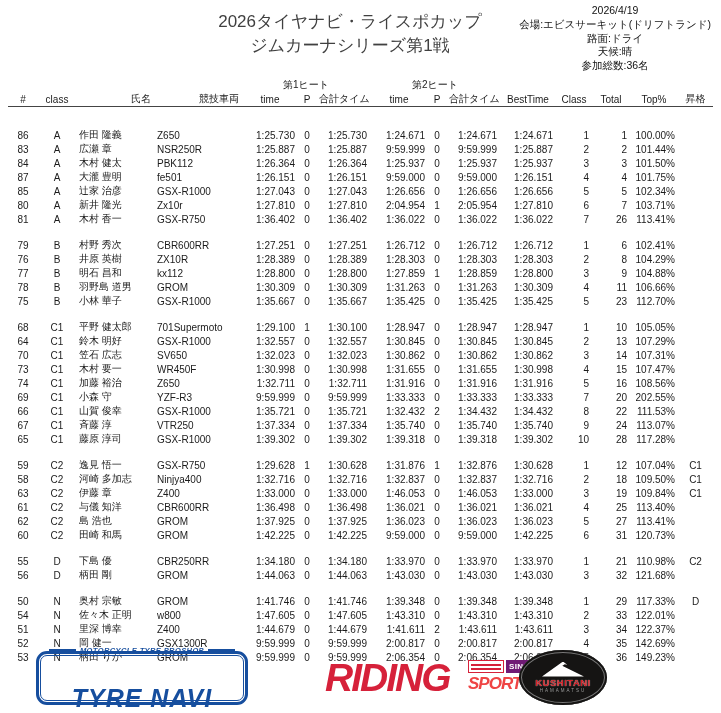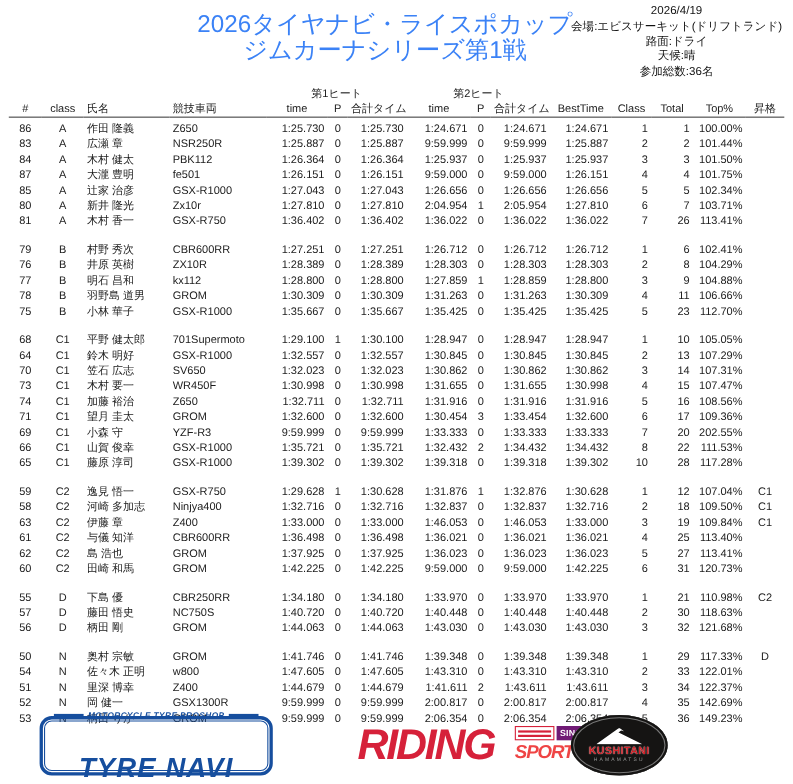--- a/index.html
+++ b/index.html
@@ -3,40 +3,40 @@
 <meta charset="utf-8">
 <style>
   * { margin:0; padding:0; box-sizing:border-box; }
   body { font-family:"Liberation Sans","DejaVu Sans",sans-serif; background:#888; }
   .page {
     position:relative; width:721px; height:713px; background:#ffffff;
     margin:0 auto; overflow:hidden; color:#1b1b1b;
   }
   
   .title-block { position:absolute; top:10px; left:130px; width:440px; text-align:center; }
-  .title-line { font-size:22px; line-height:24px; color:#3b82f6; }
+  .title-line { font-size:17px; line-height:24px; color:#404040; }
   .info-block { position:absolute; top:4px; right:10px; text-align:center;
                 font-size:10.5px; line-height:13.8px; color:#111; }
   
   table.results { position:absolute; top:78px; left:8px; width:705px;
                   border-collapse:collapse; table-layout:fixed; }
   table.results th, table.results td {
     font-size:10px; font-weight:normal; height:12.3px; padding:0 3px;
     white-space:nowrap; overflow:hidden; color:#1b1b1b;
   }
   tr.heat-row th { text-align:center; height:12px; }
   tr.col-row th { border-bottom:1.4px solid #444; text-align:center; height:13px; }
-  tr.col-row th.left { text-align:left; }
+  tr.col-row th.left { text-align:right; }
   td.c0, td.c1 { text-align:center; }
   td.c2, td.c3 { text-align:left; }
   td.c4, td.c6, td.c7, td.c9, td.c10, td.c11, td.c12, td.c13 { text-align:right; }
   td.c5, td.c8 { text-align:center; }
   td.c14 { text-align:center; }
   tr.spacer td { height:12px; }
-  tbody tr:first-child td { padding-top:3px; }
+  tbody tr:first-child td { padding-top:21px; }
   
   .footer { position:absolute; left:0; top:648px; width:721px; height:60px; }
   .tyrenavi { position:absolute; left:36px; top:3px; width:212px; height:54px;
               border:3px solid #164e9e; border-radius:11px; padding:1px; }
   .tyrenavi-inner { width:100%; height:100%; border:1px solid #164e9e; border-radius:7px;
                     display:flex; flex-direction:column; align-items:center; justify-content:center; }
   .tn-tagline { display:flex; align-items:center; width:92%; gap:4px; }
   .tn-line { flex:1; height:1.5px; background:#164e9e; }
   .tn-tagline-text { font-size:7.5px; font-weight:bold; font-style:italic;
                      color:#164e9e; letter-spacing:0.4px; }
@@ -412,37 +412,20 @@
           <td class="c7">1:31.916</td>
           <td class="c8">0</td>
           <td class="c9">1:31.916</td>
           <td class="c10">1:31.916</td>
           <td class="c11">5</td>
           <td class="c12">16</td>
           <td class="c13">108.56%</td>
           <td class="c14"></td>
         </tr>
         <tr>
-          <td class="c0">71</td>
-          <td class="c1">C1</td>
-          <td class="c2">望月 圭太</td>
-          <td class="c3">GROM</td>
-          <td class="c4">1:32.600</td>
-          <td class="c5">0</td>
-          <td class="c6">1:32.600</td>
-          <td class="c7">1:30.454</td>
-          <td class="c8">3</td>
-          <td class="c9">1:33.454</td>
-          <td class="c10">1:32.600</td>
-          <td class="c11">6</td>
-          <td class="c12">17</td>
-          <td class="c13">109.36%</td>
-          <td class="c14"></td>
-        </tr>
-        <tr>
           <td class="c0">69</td>
           <td class="c1">C1</td>
           <td class="c2">小森 守</td>
           <td class="c3">YZF-R3</td>
           <td class="c4">9:59.999</td>
           <td class="c5">0</td>
           <td class="c6">9:59.999</td>
           <td class="c7">1:33.333</td>
           <td class="c8">0</td>
           <td class="c9">1:33.333</td>
@@ -460,20 +443,37 @@
           <td class="c4">1:35.721</td>
           <td class="c5">0</td>
           <td class="c6">1:35.721</td>
           <td class="c7">1:32.432</td>
           <td class="c8">2</td>
           <td class="c9">1:34.432</td>
           <td class="c10">1:34.432</td>
           <td class="c11">8</td>
           <td class="c12">22</td>
           <td class="c13">111.53%</td>
+          <td class="c14"></td>
+        </tr>
+        <tr>
+          <td class="c0">67</td>
+          <td class="c1">C1</td>
+          <td class="c2">斉藤 淳</td>
+          <td class="c3">VTR250</td>
+          <td class="c4">1:37.334</td>
+          <td class="c5">0</td>
+          <td class="c6">1:37.334</td>
+          <td class="c7">1:35.740</td>
+          <td class="c8">0</td>
+          <td class="c9">1:35.740</td>
+          <td class="c10">1:35.740</td>
+          <td class="c11">9</td>
+          <td class="c12">24</td>
+          <td class="c13">113.07%</td>
           <td class="c14"></td>
         </tr>
         <tr>
           <td class="c0">65</td>
           <td class="c1">C1</td>
           <td class="c2">藤原 淳司</td>
           <td class="c3">GSX-R1000</td>
           <td class="c4">1:39.302</td>
           <td class="c5">0</td>
           <td class="c6">1:39.302</td>
@@ -605,37 +605,20 @@
           <td class="c7">1:33.970</td>
           <td class="c8">0</td>
           <td class="c9">1:33.970</td>
           <td class="c10">1:33.970</td>
           <td class="c11">1</td>
           <td class="c12">21</td>
           <td class="c13">110.98%</td>
           <td class="c14">C2</td>
         </tr>
         <tr>
-          <td class="c0">57</td>
-          <td class="c1">D</td>
-          <td class="c2">藤田 悟史</td>
-          <td class="c3">NC750S</td>
-          <td class="c4">1:40.720</td>
-          <td class="c5">0</td>
-          <td class="c6">1:40.720</td>
-          <td class="c7">1:40.448</td>
-          <td class="c8">0</td>
-          <td class="c9">1:40.448</td>
-          <td class="c10">1:40.448</td>
-          <td class="c11">2</td>
-          <td class="c12">30</td>
-          <td class="c13">118.63%</td>
-          <td class="c14"></td>
-        </tr>
-        <tr>
           <td class="c0">56</td>
           <td class="c1">D</td>
           <td class="c2">柄田 剛</td>
           <td class="c3">GROM</td>
           <td class="c4">1:44.063</td>
           <td class="c5">0</td>
           <td class="c6">1:44.063</td>
           <td class="c7">1:43.030</td>
           <td class="c8">0</td>
           <td class="c9">1:43.030</td>

